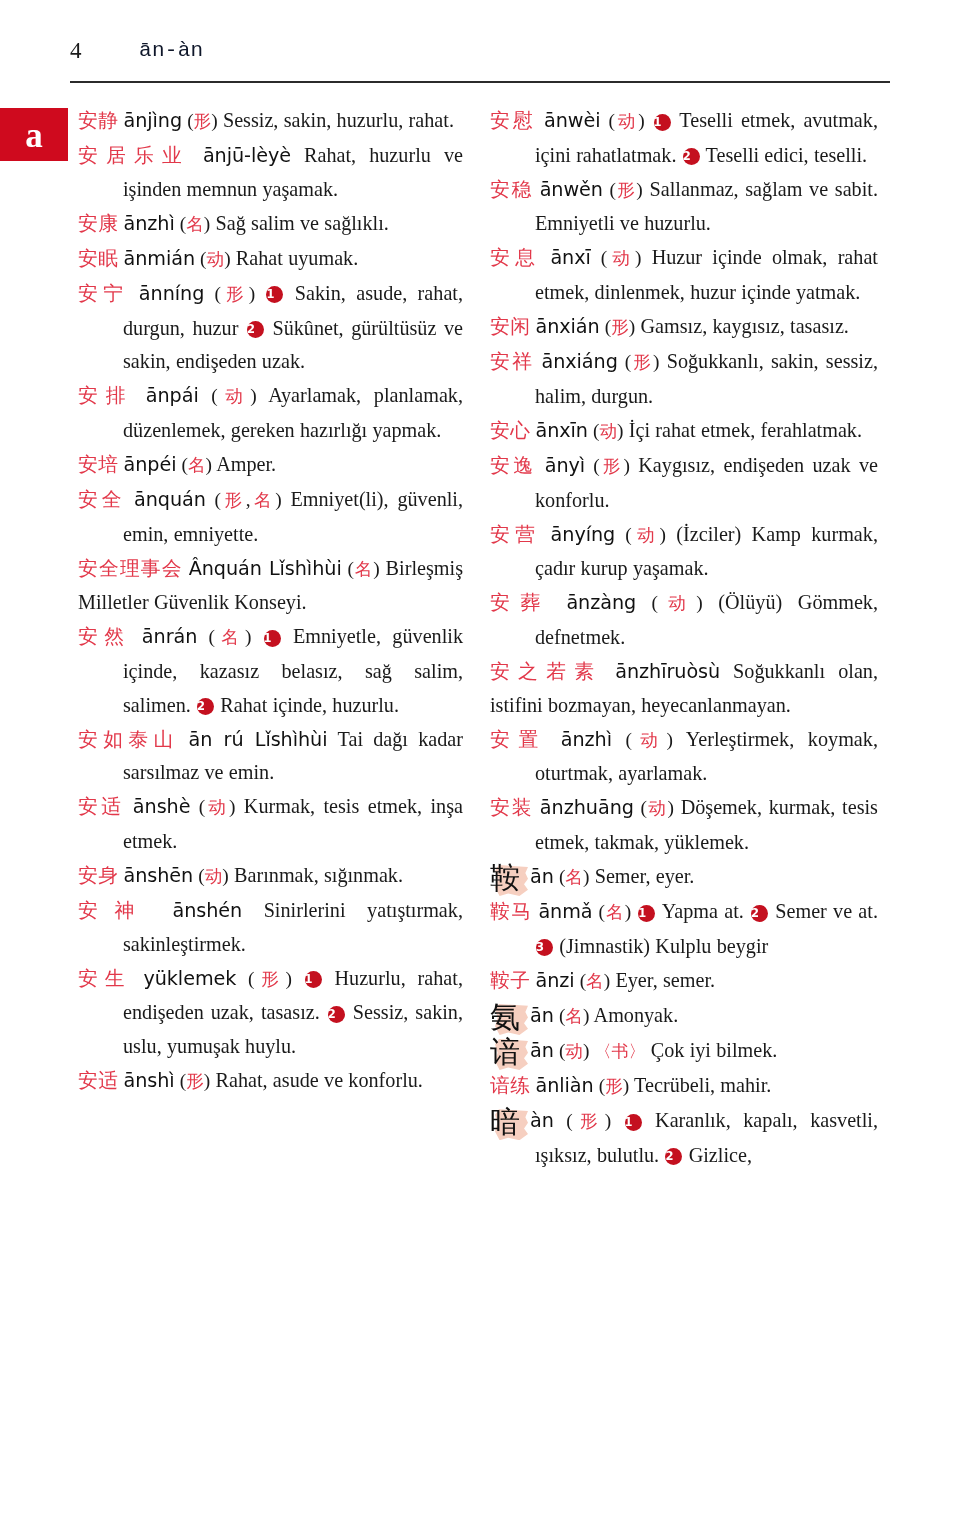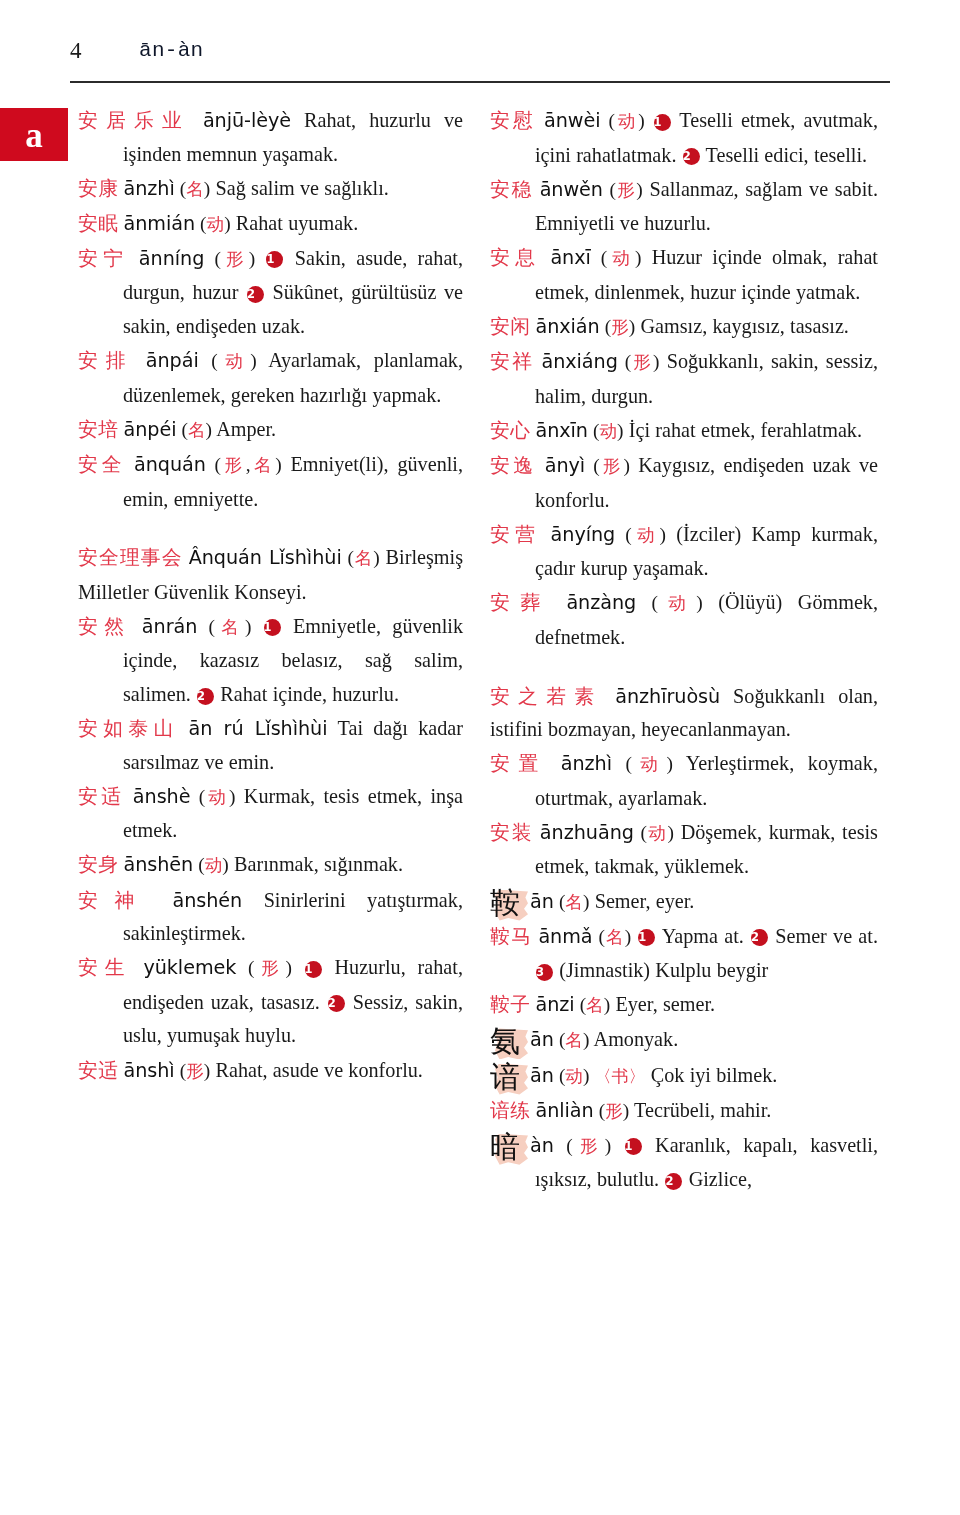--- a/index.html
+++ b/index.html
@@ -88,21 +88,21 @@
     line-height: 33.6px;
     text-align: justify;
     text-align-last: left;
     text-justify: inter-word;
     padding-left: 45px;
     text-indent: -45px;
     word-spacing: 0.2px;
     -webkit-hyphens: none;
     hyphens: none;
   }
-  .entry.wide-head { padding-left: 0; text-indent: 0; margin-top: 25px; }
+  .entry.wide-head { padding-left: 0; text-indent: 0; }
 
   
   .hw {
     color: #e2384a;
     font-family: "DejaVu Sans", "Liberation Sans", sans-serif;
     font-size: 19.8px;
     letter-spacing: 0.4px;
   }
   
   .py {
@@ -193,20 +193,21 @@
   <span class="folio">4</span>
   <span class="running-head">ān-àn</span>
 </div>
 <div id="header-rule"></div>
 
 <div id="letter-tab">
   <span class="tab-letter">a</span>
 </div>
 
 <div class="column" id="column-left">
+    <p class="entry"><span class="hw">安静</span> <span class="py">ānjìng</span> <span class="pos">(<span class="cn">形</span>)</span><span class="df"> Sessiz, sakin, huzurlu, rahat.</span></p>
     <p class="entry"><span class="hw">安居乐业</span> <span class="py">ānjū-lèyè</span> <span class="df"> Rahat, huzurlu ve işinden memnun yaşamak.</span></p>
     <p class="entry"><span class="hw">安康</span> <span class="py">ānzhì</span> <span class="pos">(<span class="cn">名</span>)</span><span class="df"> Sağ salim ve sağlıklı.</span></p>
     <p class="entry"><span class="hw">安眠</span> <span class="py">ānmián</span> <span class="pos">(<span class="cn">动</span>)</span><span class="df"> Rahat uyumak.</span></p>
     <p class="entry"><span class="hw">安宁</span> <span class="py">ānníng</span> <span class="pos">(<span class="cn">形</span>)</span> <span class="sense">1</span><span class="df"> Sakin, asude, rahat, durgun, huzur </span> <span class="sense">2</span><span class="df"> Sükûnet, gürültüsüz ve sakin, endişeden uzak.</span></p>
     <p class="entry"><span class="hw">安排</span> <span class="py">ānpái</span> <span class="pos">(<span class="cn">动</span>)</span><span class="df"> Ayarlamak, planlamak, düzenlemek, gereken hazırlığı yapmak.</span></p>
     <p class="entry"><span class="hw">安培</span> <span class="py">ānpéi</span> <span class="pos">(<span class="cn">名</span>)</span><span class="df"> Amper.</span></p>
     <p class="entry"><span class="hw">安全</span> <span class="py">ānquán</span> <span class="pos">(<span class="cn">形</span>,<span class="cn">名</span>)</span><span class="df"> Emniyet(li), güvenli, emin, emniyette.</span></p>
     <p class="entry wide-head"><span class="hw">安全理事会</span> <span class="py">Ânquán Lǐshìhùi</span> <span class="pos">(<span class="cn">名</span>)</span><span class="df"> Birleşmiş Milletler Güvenlik Konseyi.</span></p>
     <p class="entry"><span class="hw">安然</span> <span class="py">ānrán</span> <span class="pos">(<span class="cn">名</span>)</span> <span class="sense">1</span><span class="df"> Emniyetle, güvenlik içinde, kazasız belasız, sağ salim, salimen. </span> <span class="sense">2</span><span class="df"> Rahat içinde, huzurlu.</span></p>
     <p class="entry"><span class="hw">安如泰山</span> <span class="py">ān rú Lǐshìhùi</span> <span class="df"> Tai dağı kadar sarsılmaz ve emin.</span></p>

